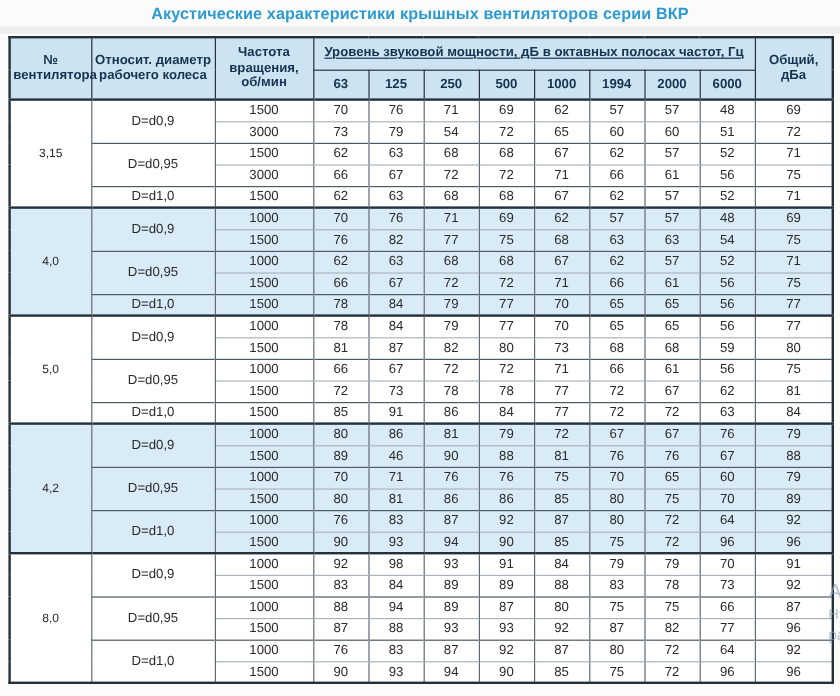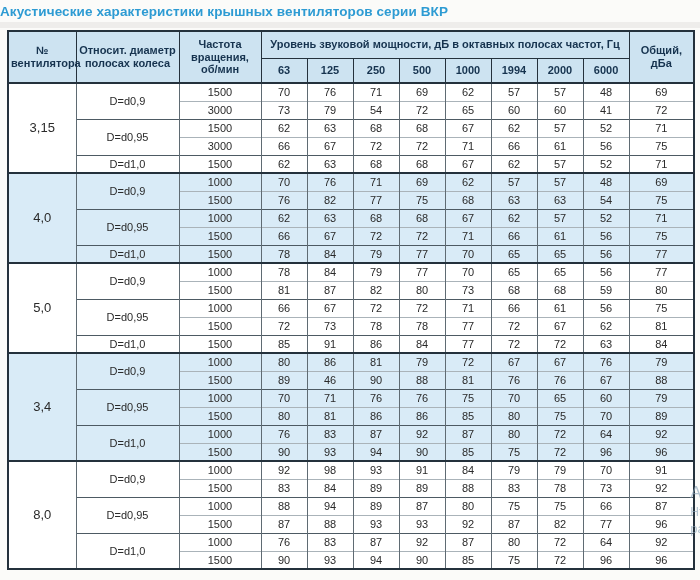--- a/index.html
+++ b/index.html
@@ -10,21 +10,21 @@
     position: relative;
     overflow: hidden;
   }
   .page { position: relative; width: 700px; height: 580px; }
   .top-strip {
     position: absolute; top: 22px; left: 0; width: 700px; height: 6px;
     background: #eeedeb;
   }
   .title {
     position: absolute; top: 4px; left: 0; width: 700px;
-    text-align: left;
+    text-align: center;
     color: #2d9bd3;
     font-size: 13.5px;
     font-weight: bold;
     letter-spacing: 0.1px;
   }
   table.acoustic {
     position: absolute; top: 30px; left: 7px;
     width: 686px;
     border-collapse: collapse;
     table-layout: fixed;
@@ -37,40 +37,40 @@
     font-size: 11px;
     font-weight: bold;
     text-align: center;
     vertical-align: middle;
     border: 1px solid #24313c;
     padding: 1px 2px;
     white-space: pre-line;
     line-height: 1.15;
   }
   th.h-left { height: 52px; }
-  th.gh { height: 26px; }
+  th.gh { height: 26px; text-decoration: underline; }
   th.band { height: 24px; }
   td {
     font-size: 11px;
     color: #2a2a2a;
     text-align: center;
     vertical-align: middle;
     height: 18px;
     padding: 0 2px;
     border-left: 1px solid #5f6b73;
     border-right: 1px solid #5f6b73;
     border-top: 1px solid #aab3b9;
     background: #ffffff;
     white-space: pre-line;
     line-height: 1.1;
   }
   tr.hl td { background: #d9ebf7; }
   tr.sub-start td { border-top: 1px solid #4d5a63; }
   tr.group-start td { border-top: 2px solid #24313c; }
-  td.fan { font-size: 13px; }
+  td.fan { font-size: 10px; }
   .watermark {
     position: absolute;
     right: -9px; top: 483px;
     text-align: left;
     color: rgba(140, 165, 185, 0.65);
     pointer-events: none;
   }
   .watermark .wm1 { font-size: 17px; display: block; }
   .watermark .wm2 { font-size: 12px; display: block; margin-top: 2px; }
   .watermark .wm3 { font-size: 13px; display: block; margin-top: 2px; }
@@ -95,21 +95,21 @@
         <col style="width:46px">
         <col style="width:46px">
         <col style="width:46px">
       <col style="width:65px">
     </colgroup>
     <thead>
       <tr>
         <th class="h-left" rowspan="2">№
 вентилятора</th>
         <th class="h-left" rowspan="2">Относит. диаметр
-полосах колеса</th>
+рабочего колеса</th>
         <th class="h-left" rowspan="2">Частота
 вращения,
 об/мин</th>
         <th class="gh" colspan="8">Уровень звуковой мощности, дБ в октавных полосах частот, Гц</th>
         <th class="h-left" rowspan="2">Общий,
 дБа</th>
       </tr>
       <tr>
         <th class="band">63</th>
         <th class="band">125</th>
@@ -138,21 +138,21 @@
         </tr>
         <tr>
           <td>3000</td>
           <td>73</td>
           <td>79</td>
           <td>54</td>
           <td>72</td>
           <td>65</td>
           <td>60</td>
           <td>60</td>
-          <td>41</td>
+          <td>51</td>
           <td>72</td>
         </tr>
         <tr class="sub-start">
           <td rowspan="2">D=d0,95</td>
           <td>1500</td>
           <td>62</td>
           <td>63</td>
           <td>68</td>
           <td>68</td>
           <td>67</td>
@@ -308,21 +308,21 @@
           <td>91</td>
           <td>86</td>
           <td>84</td>
           <td>77</td>
           <td>72</td>
           <td>72</td>
           <td>63</td>
           <td>84</td>
         </tr>
         <tr class="hl group-start">
-          <td rowspan="6" class="fan">3,4</td>
+          <td rowspan="6" class="fan">4,2</td>
           <td rowspan="2">D=d0,9</td>
           <td>1000</td>
           <td>80</td>
           <td>86</td>
           <td>81</td>
           <td>79</td>
           <td>72</td>
           <td>67</td>
           <td>67</td>
           <td>76</td>

